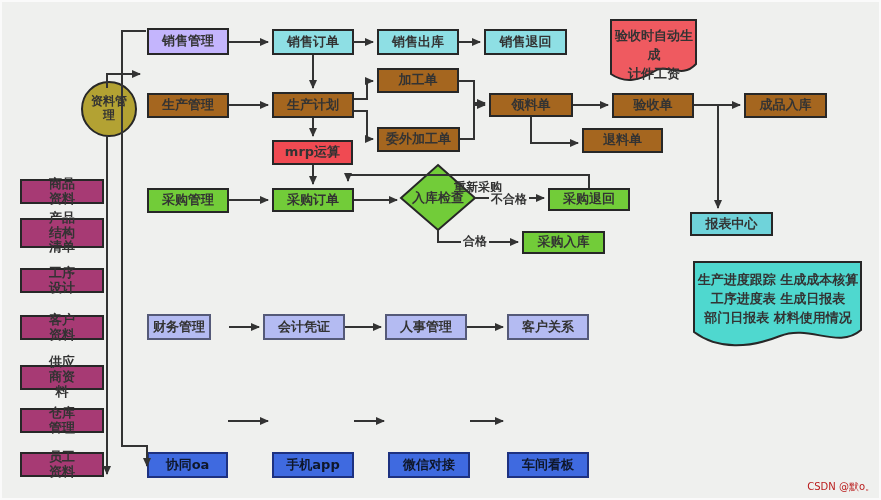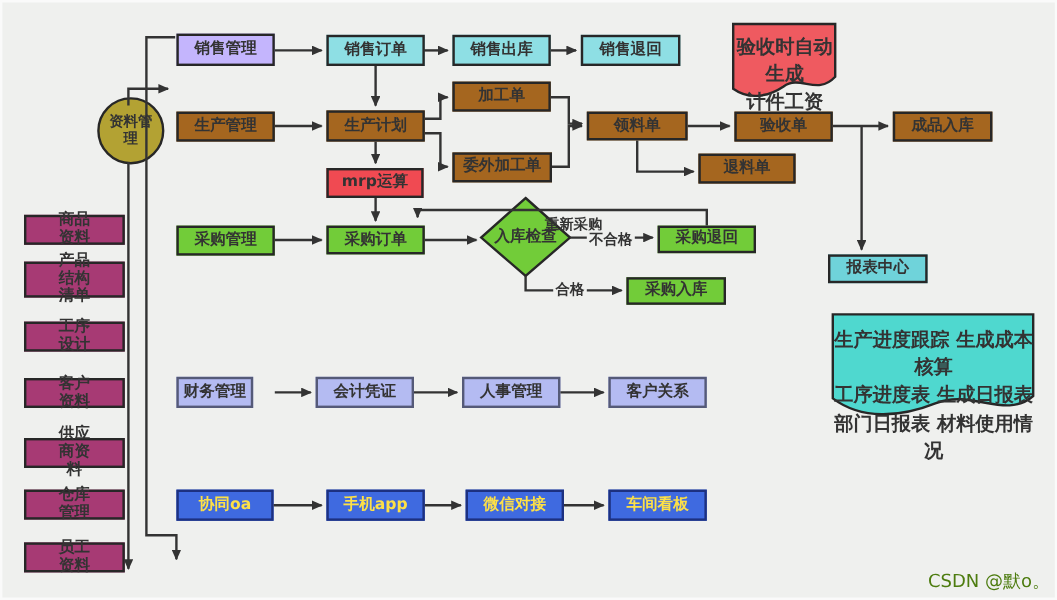--- a/index.html
+++ b/index.html
@@ -8,37 +8,37 @@
     font-family:"DejaVu Sans","Liberation Sans",sans-serif;
     box-shadow:inset 0 0 0 2px #fafafa;
   }
   .node{
     position:absolute;display:flex;align-items:center;justify-content:center;
     box-sizing:border-box;border:2px solid #272727;
     font-size:13px;font-weight:700;color:#333;text-align:center;line-height:1.15;
     z-index:4;
   }
   .c-peri{border-color:#555a78;}
-  .c-blue{border-color:#1d3180;color:#fde047;}
+  .c-blue{border-color:#1d3180;color:#0f172a;margin-top:44px;}
   .left-item{padding:0 24px;}
   .circle{border-radius:50%;padding:0 6px;font-size:12px;z-index:3;}
   .edge-label{
     position:absolute;z-index:6;font-size:12px;font-weight:700;color:#333;
     padding:0 2px;line-height:14px;
   }
   .shape-text{
-    position:absolute;z-index:6;font-size:16px;font-weight:700;color:#333;
+    position:absolute;z-index:6;font-size:13px;font-weight:700;color:#333;
     text-align:center;line-height:1.45;
   }
   svg.layer{position:absolute;left:0;top:0;z-index:5;}
   svg.shape{position:absolute;z-index:3;overflow:visible;}
   .edge{stroke:#333;stroke-width:2;fill:none;}
   .watermark{
     position:absolute;right:6px;bottom:6px;z-index:7;
-    font-size:15px;color:#4d7c0f;font-weight:400;
+    font-size:10px;color:#b91c1c;font-weight:400;
   }
 </style>
 </head>
 <body>
 
 <div class="stage" style="background-color: rgb(239, 240, 238);">
 
   <div class="node circle" style="left: 81px; top: 81px; width: 56px; height: 56px; background-color: rgb(179, 162, 51);">资料管理</div>
 
   <div class="node left-item" style="left: 20px; top: 179px; width: 84px; height: 25px; background-color: rgb(167, 58, 116);">商品资料</div>

